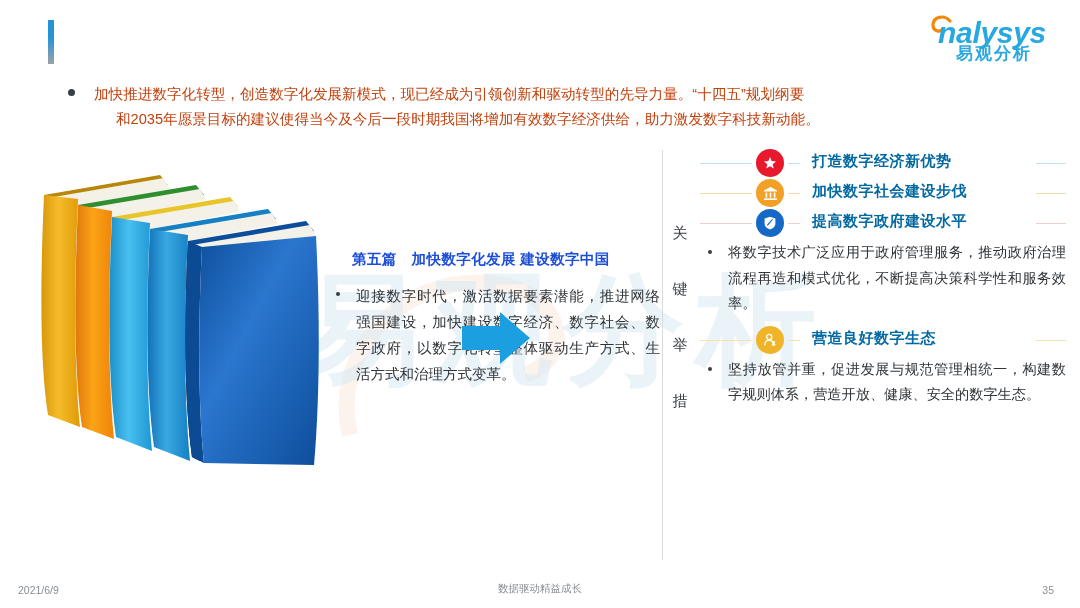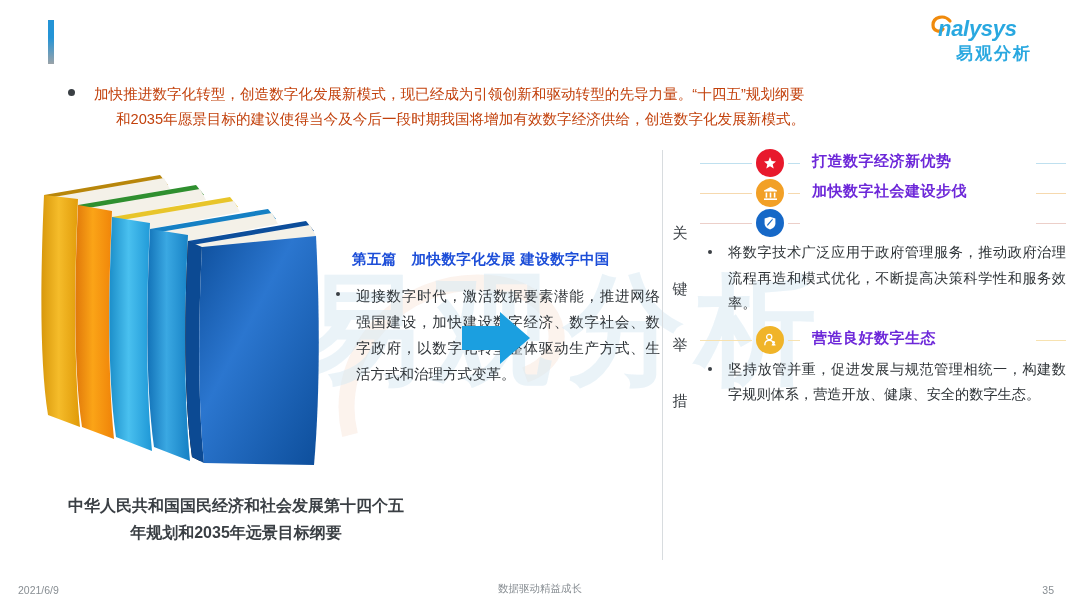--- a/index.html
+++ b/index.html
@@ -24,21 +24,21 @@
   .title {
     position: absolute; left: 68px; top: 18px;
     font-size: 30px; font-weight: bold; color: #3d4347;
     letter-spacing: 0.5px; white-space: nowrap;
   }
 
   
   .logo { position: absolute; right: 28px; top: 14px; width: 128px; height: 56px; }
   .logo-word {
     position: absolute; left: 14px; top: 2px;
-    font-size: 22px; font-style: italic; font-weight: bold;
+    font-size: 30px; font-style: italic; font-weight: bold;
     color: #29a8e0; letter-spacing: -0.3px;
   }
   .logo-swirl { position: absolute; left: 6px; top: 0px; }
   .logo-cn {
     position: absolute; left: 32px; top: 28px;
     font-size: 17px; font-weight: bold; color: #29a8e0; letter-spacing: 2px;
   }
 
   
   .lead-wrap { position: absolute; left: 60px; top: 82px; width: 960px; }
@@ -98,21 +98,21 @@
   .sect-line.l { left: 0; width: 52px; }
   .sect-line.r { right: 0; width: 30px; }
   .sect-line.m { left: 88px; width: 12px; }
   .sect-icon {
     position: absolute; left: 56px; top: 1px;
     width: 28px; height: 28px; border-radius: 50%;
     display: flex; align-items: center; justify-content: center;
   }
   .sect-title {
     position: absolute; left: 112px; top: 4px;
-    font-size: 15px; font-weight: bold; color: #6d28d9;
+    font-size: 15px; font-weight: bold; color: #0369a1;
     letter-spacing: 0.5px; white-space: nowrap;
   }
   .sect-body { position: relative; margin-top: 2px; padding-bottom: 8px; }
   .sect-dot {
     position: absolute; left: 8px; top: 10px;
     width: 4px; height: 4px; border-radius: 50%; background: #3a3f44;
   }
   .sect-text {
     margin-left: 28px; font-size: 14.2px; line-height: 25.5px;
     color: #2f3438; text-align: justify;
@@ -165,21 +165,21 @@
       </svg>
     </div>
     <div class="logo-word">nalysys</div>
     <div class="logo-cn">易观分析</div>
   </div>
 
   <div class="lead-wrap">
     <span class="lead-bullet"></span>
     <div class="lead-text">
       <span>加快推进数字化转型，创造数字化发展新模式，现已经成为引领创新和驱动转型的先导力量。“十四五”规划纲要</span>
-      <span class="l2">和2035年愿景目标的建议使得当今及今后一段时期我国将增加有效数字经济供给，创造数字化发展新模式。</span>
+      <span class="l2">和2035年愿景目标的建议使得当今及今后一段时期我国将增加有效数字经济供给，助力激发数字科技新动能。</span>
     </div>
   </div>
 
   <div class="books">
     <svg width="300" height="320" viewBox="0 0 300 320">
       <defs>
         <linearGradient id="g0" x1="0" y1="0" x2="1" y2="0">
           <stop offset="0%" stop-color="#d8980c"></stop>
             <stop offset="45%" stop-color="#f5bc2a"></stop>
             <stop offset="100%" stop-color="#e09a08"></stop>
@@ -223,24 +223,20 @@
       <path d="M116 64 C 112 146, 112 224, 120 282 L 156 296 C 150 232, 150 152, 154 70 Z" fill="url(#g3)"></path>
 
       <path d="M154 76 L272 56 L280 66 L162 88 Z" fill="#0d4e9b"></path>
       <path d="M158 80 L276 60 L282 71 L166 93 Z" fill="#f4f1e8"></path>
       <path d="M154 76 C 150 156, 150 234, 158 292 L 166 296 C 160 236, 160 158, 164 82 Z" fill="#0b4race"></path>
       <path d="M154 76 C 150 156, 150 234, 158 292 L 170 298 C 164 238, 164 160, 168 82 Z" fill="#0c4a93"></path>
       <path d="M168 82 L282 71 C 286 150, 286 230, 280 300 L 170 298 C 164 238, 164 160, 168 82 Z" fill="url(#g4)"></path>
     </svg>
   </div>
 
-  <div class="caption">
-    <span>中华人民共和国国民经济和社会发展第十四个五</span><br>
-    <span>年规划和2035年远景目标纲要</span>
-  </div>
 
   <div class="mid">
     <div class="mid-head">第五篇　加快数字化发展 建设数字中国</div>
     <div class="mid-body">
       <span class="mid-dot"></span>
       <div class="mid-text">迎接数字时代，激活数据要素潜能，推进网络强国建设，加快建设数字经济、数字社会、数字政府，以数字化转型整体驱动生产方式、生活方式和治理方式变革。</div>
     </div>
   </div>
 
   <div class="arrow">
@@ -295,20 +291,21 @@
       <div class="sect-head">
         <span class="sect-line l" style="background:#eccfc9"></span>
         <span class="sect-line m" style="background:#eccfc9"></span>
         <span class="sect-line r" style="background:#eccfc9"></span>
         <span class="sect-icon" style="background:#1668c7">
           <svg width="16" height="16" viewBox="0 0 16 16">
             <path d="M8 1.8 L13.4 3.6 L13.4 8.2 C13.4 11.4 10.9 13.5 8 14.4 C5.1 13.5 2.6 11.4 2.6 8.2 L2.6 3.6 Z" fill="#ffffff"></path>
             <path d="M10.6 5 L5.4 11.2 L5.4 9.2 L10.6 3.4 Z" fill="#1668c7"></path>
           </svg>
         </span>
+        <span class="sect-title">提高数字政府建设水平</span>
       </div>
       <div class="sect-body">
         <span class="sect-dot"></span>
         <div class="sect-text">将数字技术广泛应用于政府管理服务，推动政府治理流程再造和模式优化，不断提高决策科学性和服务效率。</div>
       </div>
     </div>
 
     <div class="sect">
       <div class="sect-head">
         <span class="sect-line l" style="background:#f7e2b0"></span>

